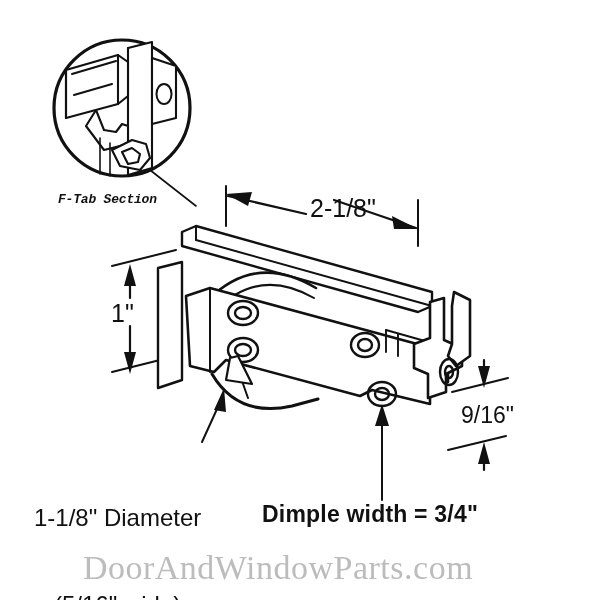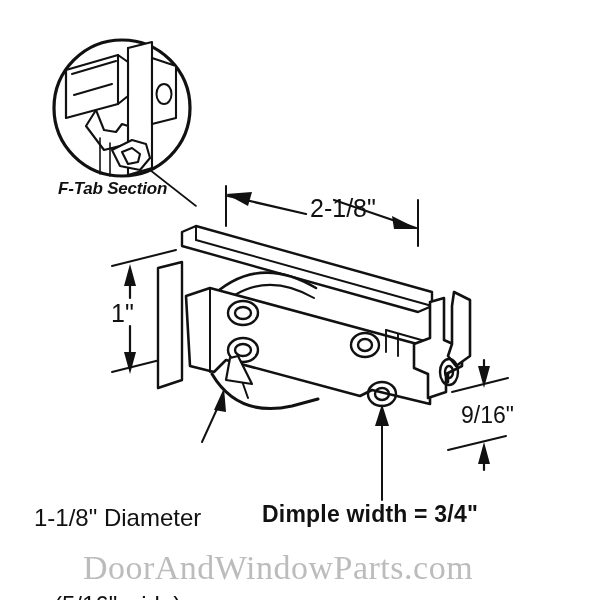--- a/index.html
+++ b/index.html
@@ -25,25 +25,26 @@
     height: 600px;
   }
   .lbl {
     position: absolute;
     color: #111111;
     white-space: nowrap;
     line-height: 1;
   }
   #ftab-label {
     left: 58px;
-    top: 180px;
-    font-size: 17px;
+    top: 193px;
+    font-size: 13px;
     font-weight: bold;
     font-style: italic;
     letter-spacing: -0.2px;
+    font-family: Liberation Mono, monospace;
   }
   #dim-top-label {
     left: 310px;
     top: 196px;
     font-size: 25px;
     font-weight: 500;
   }
   #dim-left-label {
     left: 111px;
     top: 301px;

